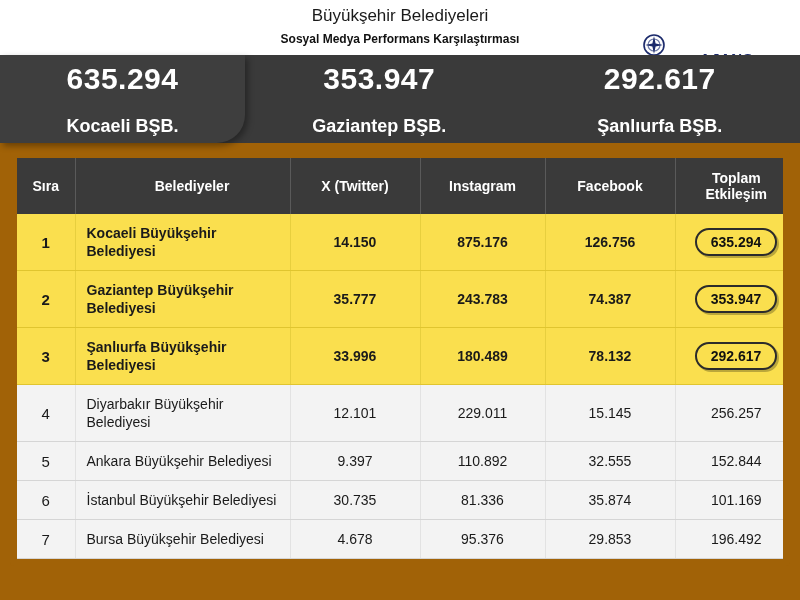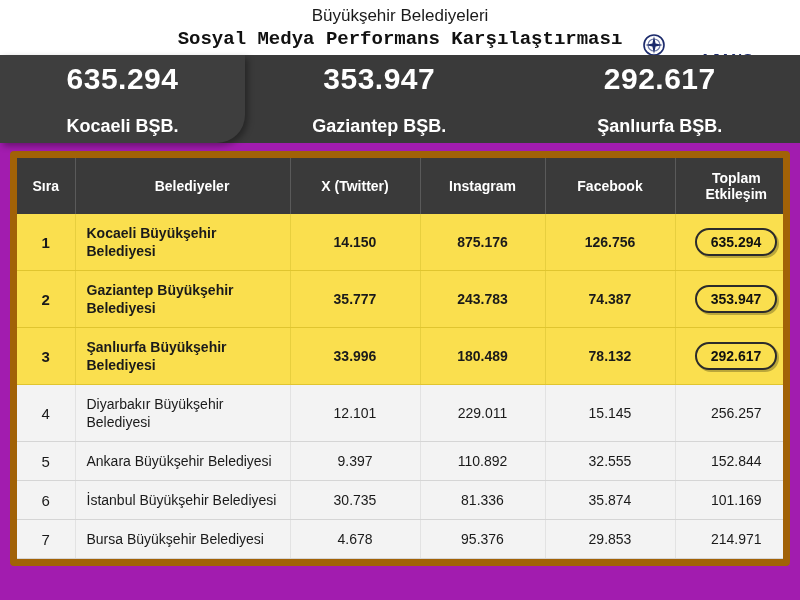--- a/index.html
+++ b/index.html
@@ -2,44 +2,43 @@
 <html><head>
 <meta charset="utf-8">
 <style>
   * { box-sizing: border-box; margin: 0; padding: 0; }
   html, body {
     width: 800px; height: 600px;
     font-family: "Liberation Sans", sans-serif;
     background: #ffffff;
     overflow: hidden;
   }
-  .page { position: relative; width: 800px; height: 600px; background: #a21caf; }
+  .page { position: relative; width: 800px; height: 600px; background: #a16207; }
 
   
   .header {
     position: relative;
     height: 55px;
     background: #ffffff;
     display: flex;
     align-items: center;
     justify-content: center;
     flex-direction: column;
   }
   .header-title-1 {
     font-size: 17px;
     color: #1a1a1a;
     font-weight: 400;
     line-height: 22px;
   }
   .header-title-2 {
-    font-size: 19px;
+    font-size: 12px;
     color: #111111;
     font-weight: bold;
     line-height: 24px;
-    font-family: Liberation Mono, monospace;
   }
   .logo {
     position: absolute;
     right: 18px;
     top: 6px;
     width: 140px;
     text-align: center;
   }
   .logo-row { display: flex; align-items: center; justify-content: center; gap: 5px; }
   .logo-mark { width: 24px; height: 24px; }
@@ -267,19 +266,19 @@
           <td>81.336</td>
           <td>35.874</td>
           <td>101.169</td>
         </tr>
         <tr>
           <td class="rank">7</td>
           <td class="name">Bursa Büyükşehir Belediyesi</td>
           <td>4.678</td>
           <td>95.376</td>
           <td>29.853</td>
-          <td>214.971</td>
+          <td>196.492</td>
         </tr>
       </tbody>
     </table>
   </div>
 
 </div>
 
 </body></html>

